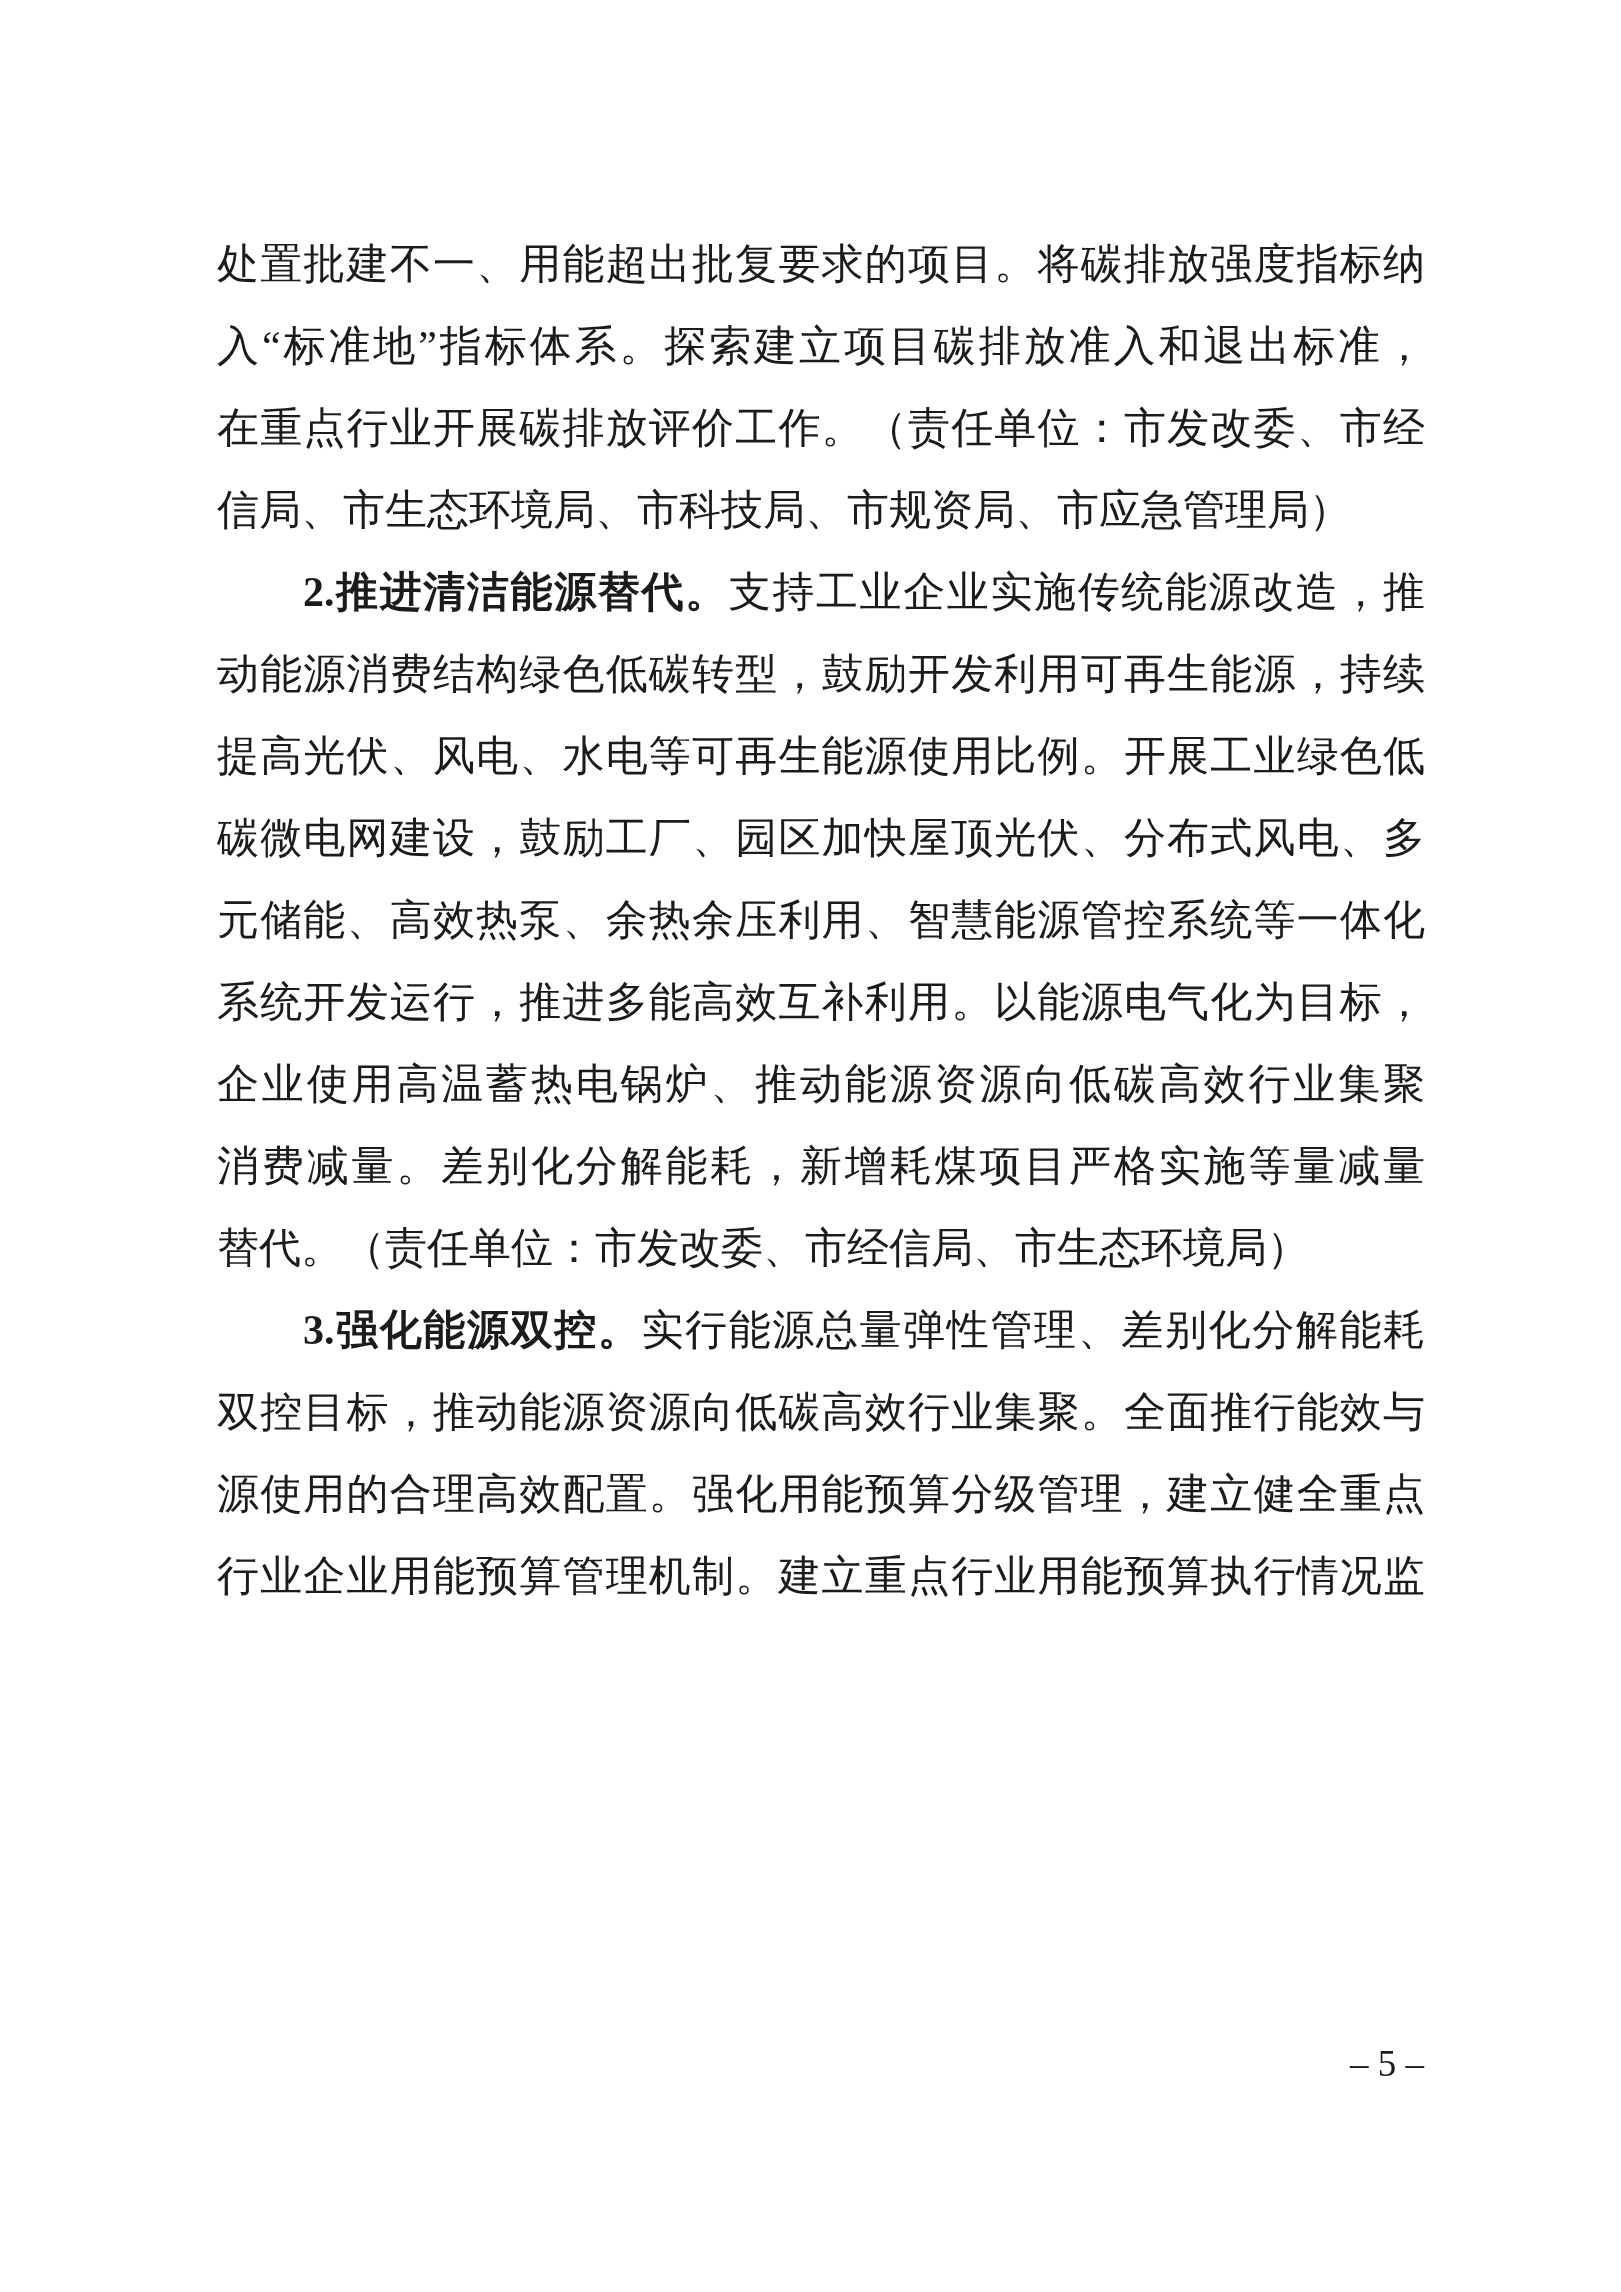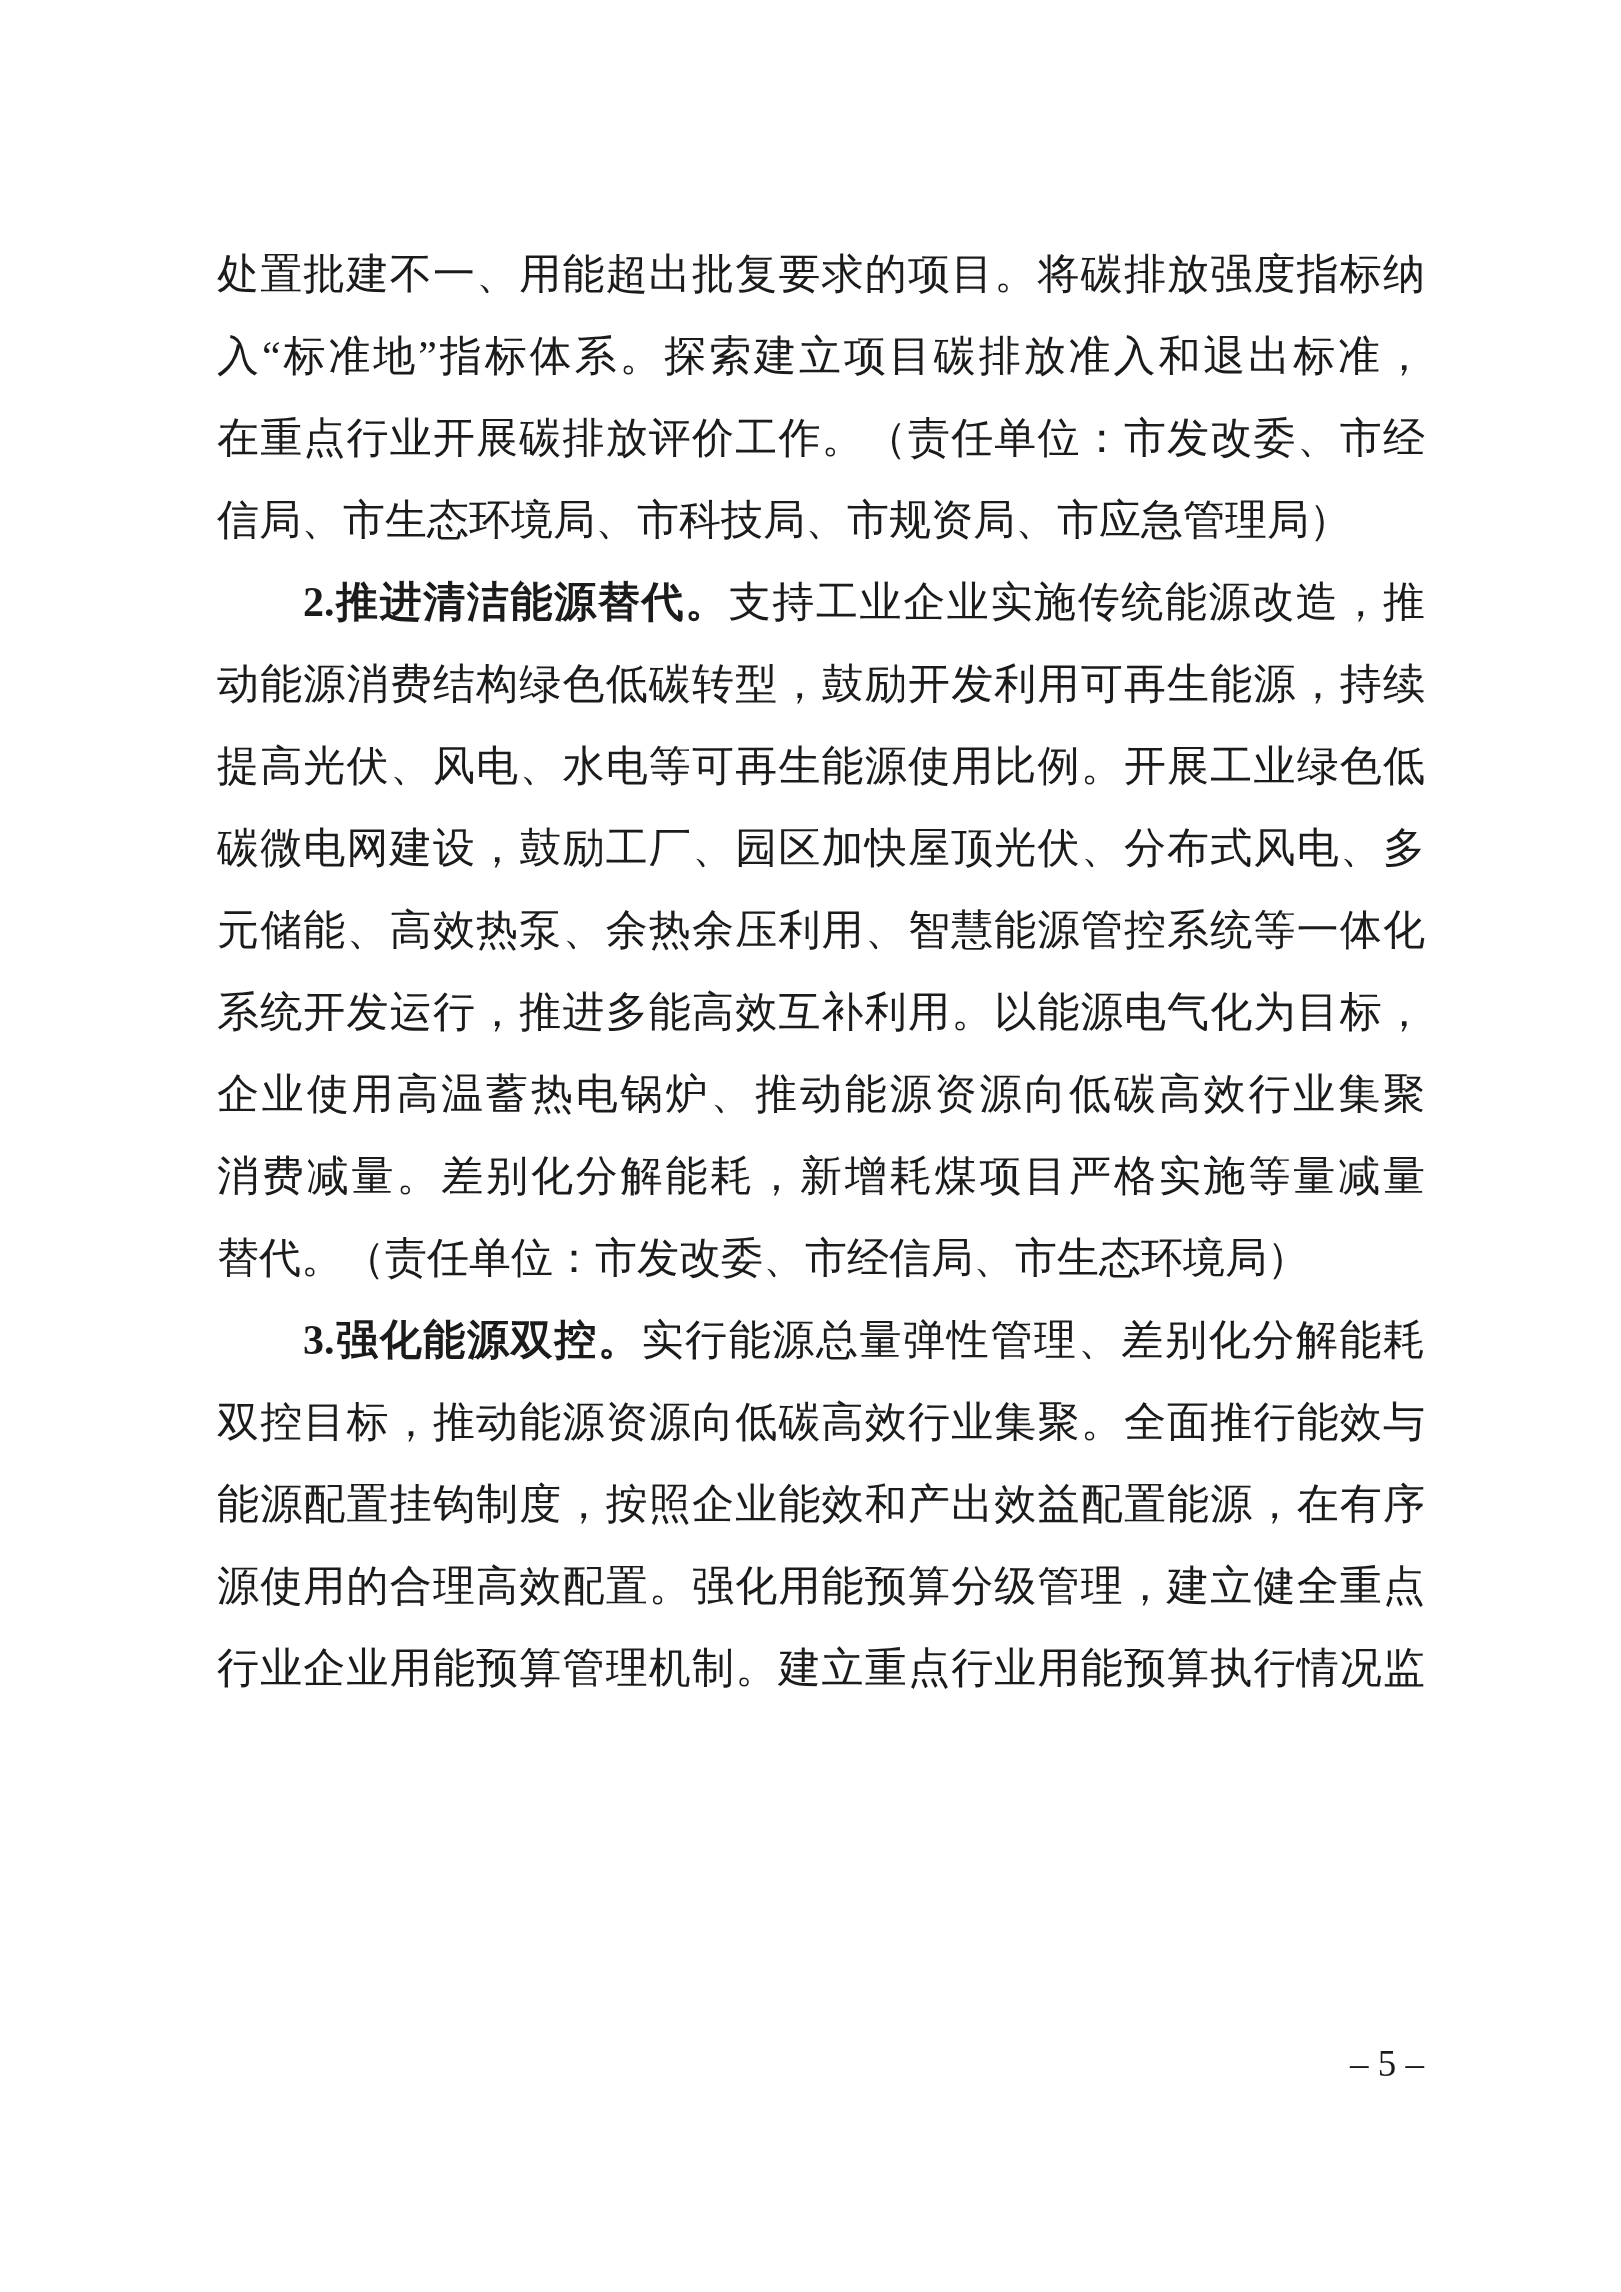--- a/index.html
+++ b/index.html
@@ -12,21 +12,21 @@
     width: 1621px;
     height: 2293px;
     background: #ffffff;
     font-family: "Liberation Serif", "DejaVu Serif", serif;
     color: #1b1b1b;
     overflow: hidden;
   }
   .text-block {
     position: absolute;
     left: 217px;
-    top: 233px;
+    top: 223px;
     width: 1208px;
   }
   .line {
     height: 82px;
     line-height: 82px;
     font-size: 42px;
     letter-spacing: 0;
     text-align: justify;
     text-align-last: justify;
     white-space: normal;
@@ -75,20 +75,19 @@
     <div class="line">元储能、高效热泵、余热余压利用、智慧能源管控系统等一体化</div>
     <div class="line">系统开发运行，推进多能高效互补利用。以能源电气化为目标，</div>
     <div class="line">企业使用高温蓄热电锅炉、推动能源资源向低碳高效行业集聚</div>
     <div class="line">消费减量。差别化分解能耗，新增耗煤项目严格实施等量减量</div>
     <div class="line para-end">替代。（责任单位：市发改委、市经信局、市生态环境局）</div>
 
     <div class="line">
       <span class="ind"></span><span class="lead">3.强化能源双控。</span><span>实行能源总量弹性管理、差别化分解能耗</span>
     </div>
     <div class="line">双控目标，推动能源资源向低碳高效行业集聚。全面推行能效与</div>
-    <div class="line">能源配置挂钩制度，按照企业能效和产出效益配置能源，在有序</div>
     <div class="line">源使用的合理高效配置。强化用能预算分级管理，建立健全重点</div>
     <div class="line">行业企业用能预算管理机制。建立重点行业用能预算执行情况监</div>
   </div>
 
   <div class="page-number">– 5 –</div>
 </div>
 
 
 </body></html>

